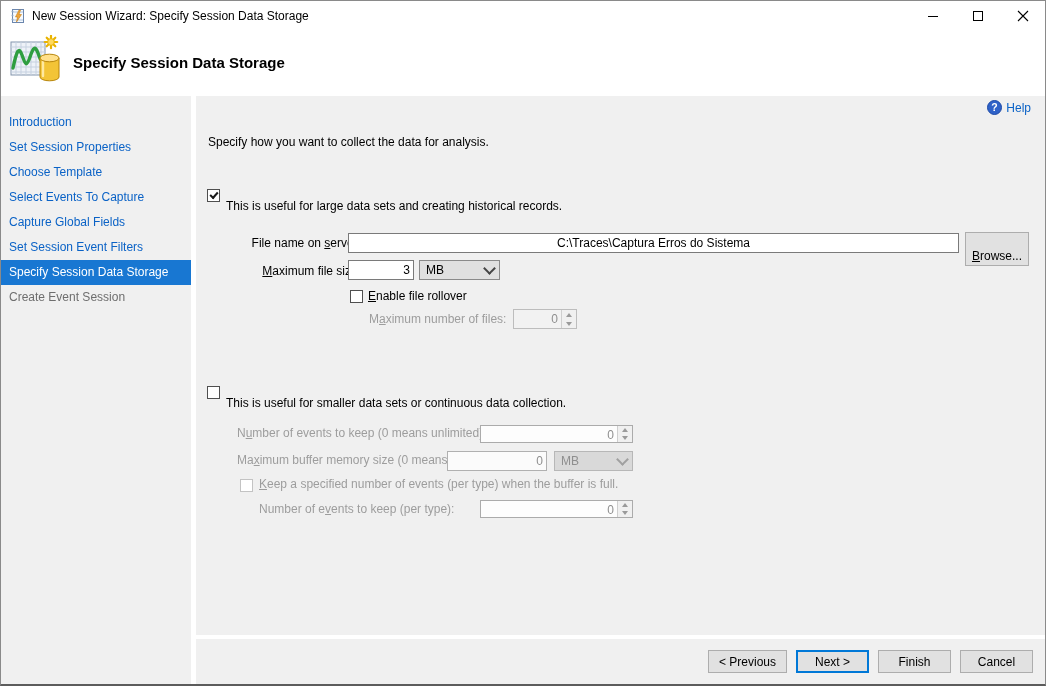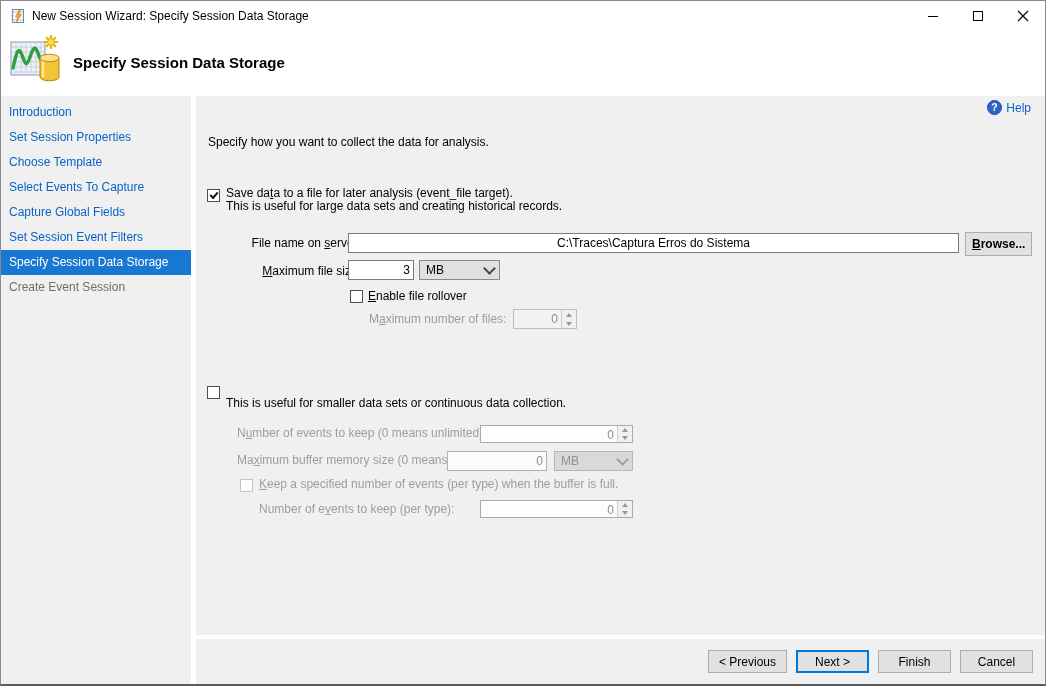--- a/index.html
+++ b/index.html
@@ -14,21 +14,21 @@
   .tb-icon{margin:0 6px 0 9px;width:16px;height:16px;flex:0 0 16px;}
   .tb-title{font-size:12px;white-space:nowrap;}
   .tb-controls{margin-left:auto;display:flex;height:100%;}
   .tb-btn{width:45px;display:flex;align-items:center;justify-content:center;}
   
   .header{flex:0 0 65px;background:#fff;position:relative;}
   .hdr-icon{position:absolute;left:9px;top:4px;}
   .hdr-title{position:absolute;left:72px;top:23px;font-weight:bold;font-size:15px;}
   
   .body{flex:1;display:flex;background:#f0f0f0;min-height:0;}
-  .sidebar{flex:0 0 190px;width:190px;padding-top:4px;background:#f0f0f0;}
+  .sidebar{flex:0 0 190px;width:190px;padding-top:14px;background:#f0f0f0;}
   .sb-item{height:25px;line-height:25px;padding-left:8px;color:#0a62c6;cursor:default;
            white-space:nowrap;overflow:hidden;}
   .sb-item.selected{background:#1877d2;color:#fff;}
   .sb-item.dim{color:#6e6e6e;}
   .divider-v{flex:0 0 5px;background:#fff;}
   .content{flex:1;position:relative;background:#f0f0f0;}
   .lbl{position:absolute;line-height:13px;white-space:nowrap;}
   .gray{color:#9d9d9d;}
   .r-label{position:absolute;left:0;width:125px;text-align:right;line-height:13px;white-space:nowrap;padding-left:40px;}
   .mn{text-decoration:underline;}
@@ -160,26 +160,25 @@
         <svg width="15" height="15" viewBox="0 0 15 15">
           <circle cx="7.5" cy="7.5" r="7" fill="#2f62c8" stroke="#1c4aa8"></circle>
           <text x="7.5" y="11.2" text-anchor="middle" font-size="10.5" font-weight="bold" font-family="Liberation Sans, sans-serif" fill="#fff">?</text>
         </svg>
         <span>Help</span>
       </div>
 
       <div class="lbl" style="left:12px;top:40px;">Specify how you want to collect the data for analysis.</div>
 
       <span class="cb checked" style="left:11px;top:93px;"></span>
-      <div class="lbl" style="left:30px;top:91px;"><span>Save da</span><span class="mn">t</span><span>a to a file for later analysis (event_file target).</span></div>
       <div class="lbl" style="left:30px;top:104px;">This is useful for large data sets and creating historical records.</div>
 
       <div class="r-label" style="top:141px;"><span>File name on </span><span class="mn">s</span><span>erver:</span></div>
       <input class="text-input" style="left: 152px; top: 137px; width: 611px; text-align: center;" value="C:\Traces\Captura Erros do Sistema">
-      <button class="btn" style="position:absolute;left:769px;top:136px;height:24px;min-width:60px;padding:0 6px;font-weight:bold;"><span class="mn">B</span><span>rowse...</span></button>
+      <button class="btn" style="position:absolute;left:769px;top:136px;height:18px;min-width:60px;padding:16px 6px;"><span class="mn">B</span><span>rowse...</span></button>
 
       <div class="r-label" style="top:169px;"><span class="mn">M</span><span>aximum file size:</span></div>
       <input class="text-input num" style="left: 152px; top: 164px; width: 66px;" value="3">
       <div class="combo" style="left:223px;top:164px;width:81px;">
         <span>MB</span>
         <span class="chev"></span>
       </div>
 
       <span class="cb" style="left:154px;top:194px;"></span>
       <div class="lbl" style="left:172px;top:194px;"><span class="mn">E</span><span>nable file rollover</span></div>

